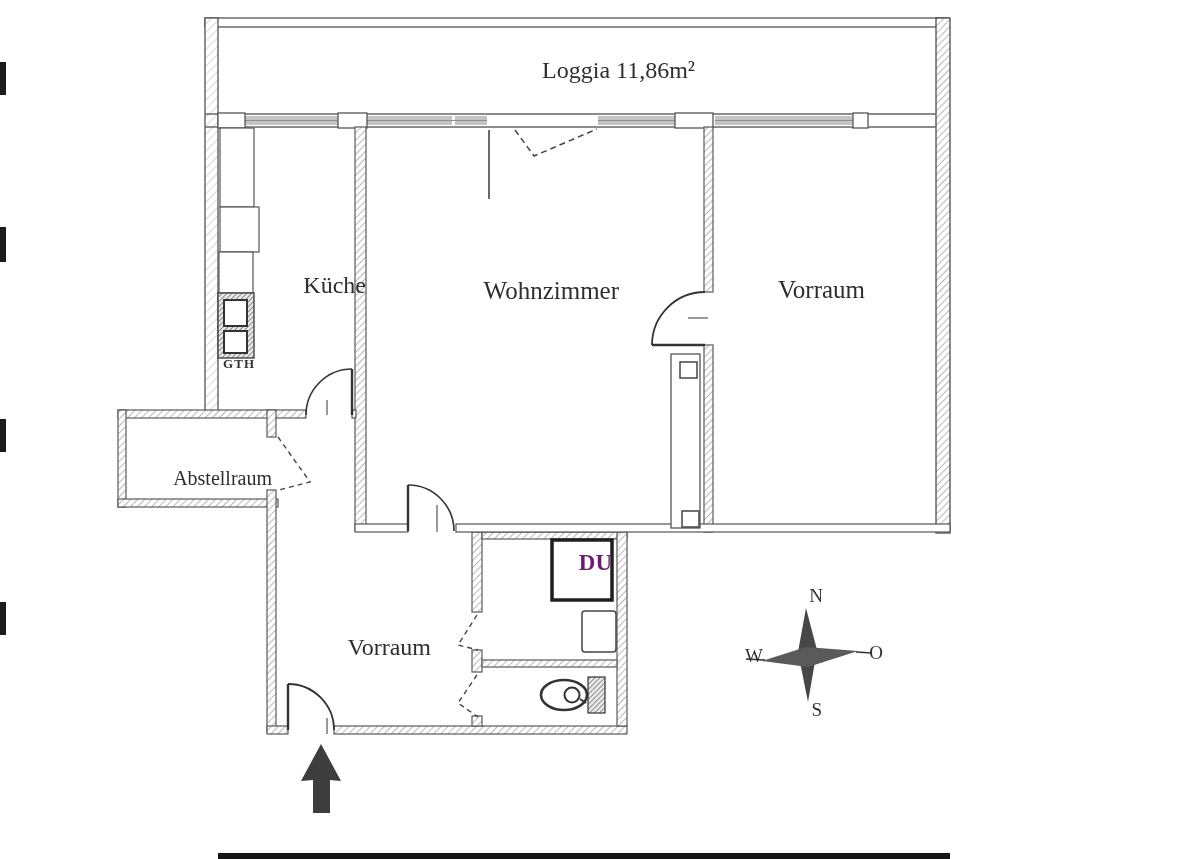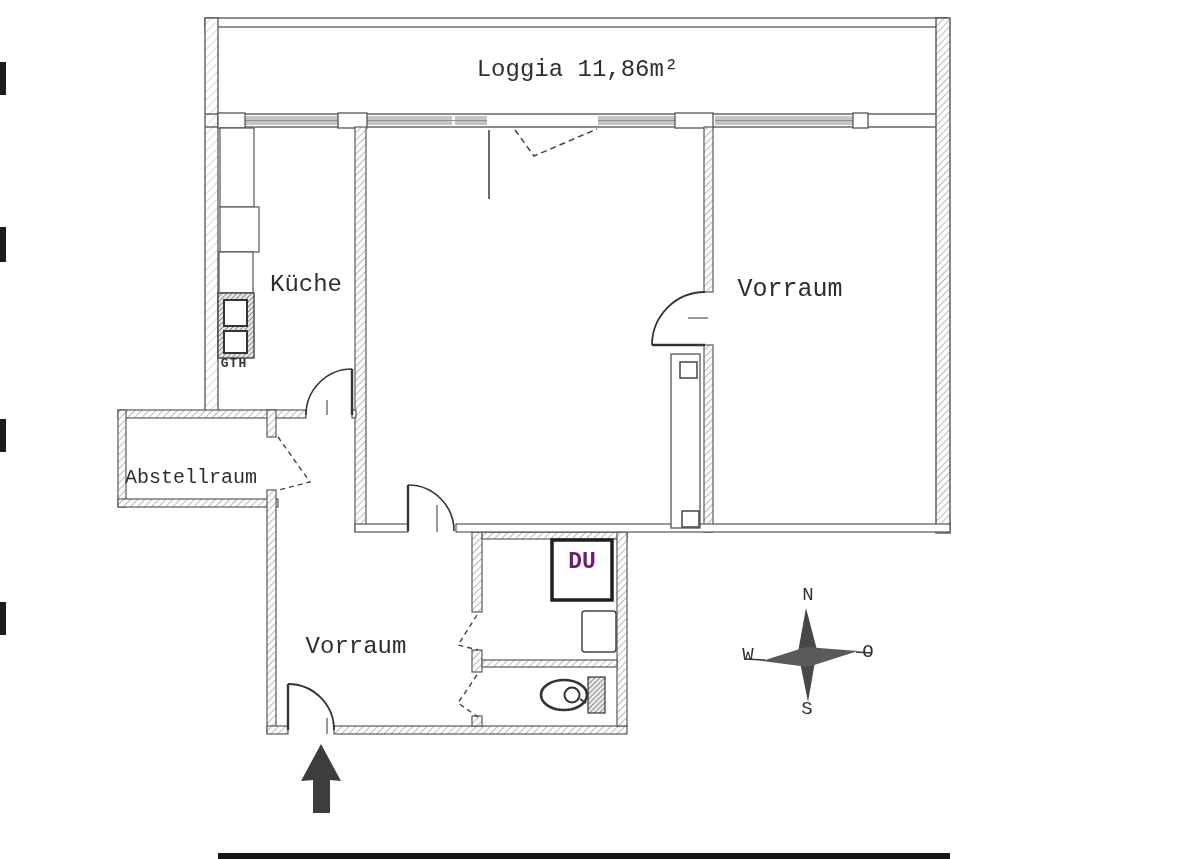--- a/index.html
+++ b/index.html
@@ -1,20 +1,20 @@
 <!DOCTYPE html>
 <html><head>
 <meta charset="utf-8">
 <style>
   html,body{margin:0;padding:0;background:#fff;}
   #stage{position:relative;width:1200px;height:859px;background:#ffffff;overflow:hidden;
          font-family:"Liberation Sans",sans-serif;}
   svg{position:absolute;left:0;top:0;}
-  .lbl{position:absolute;color:#2e2e2e;text-align:center;white-space:nowrap;
-       font-family:Liberation Mono, monospace;line-height:1;}
+  .lbl{position:absolute;color:#2e2e2e;text-align:right;white-space:nowrap;
+       font-family:Liberation Serif, serif;line-height:1;}
   .lbl-loggia{left:460px;top:58px;width:235px;font-size:24px;}
   .lbl-kueche{left:246px;top:273px;width:120px;font-size:24px;}
   .lbl-wohnzimmer{left:419px;top:278px;width:200px;font-size:25px;}
   .lbl-zimmer{left:715px;top:277px;width:150px;font-size:25px;}
   .lbl-abstellraum{left:110px;top:468px;width:162px;font-size:20px;}
   .lbl-vorraum{left:281px;top:607px;width:150px;font-size:24px;margin-top:28px;}
   .lbl-du{left:552px;top:551px;width:60px;font-size:23px;font-weight:600;color:#701a75;}
   .lbl-gth{left:213px;top:357px;width:42px;font-size:13px;font-weight:700;letter-spacing:1px;color:#333;}
   .lbl-compass{width:30px;font-size:19px;color:#333;}
   .cN{left:793px;top:586px;} .cW{left:733px;top:646px;} .cO{left:853px;top:643px;} .cS{left:792px;top:700px;}
@@ -176,20 +176,21 @@
       <rect x="0" y="62" width="6" height="33"></rect>
       <rect x="0" y="227" width="6" height="35"></rect>
       <rect x="0" y="419" width="6" height="33"></rect>
       <rect x="0" y="602" width="6" height="33"></rect>
       <rect x="218" y="853" width="732" height="6" fill="#161616"></rect>
     </g>
   </svg>
 
   <div class="lbl lbl-loggia">Loggia 11,86m²</div>
   <div class="lbl lbl-kueche">Küche</div>
+  <div class="lbl lbl-wohnzimmer">Wohnzimmer</div>
   <div class="lbl lbl-zimmer">Vorraum</div>
   <div class="lbl lbl-abstellraum">Abstellraum</div>
   <div class="lbl lbl-vorraum">Vorraum</div>
   <div class="lbl lbl-du">DU</div>
   <div class="lbl lbl-gth">GTH</div>
 
   <div class="lbl lbl-compass cN">N</div>
   <div class="lbl lbl-compass cW">W</div>
   <div class="lbl lbl-compass cO">O</div>
   <div class="lbl lbl-compass cS">S</div>

